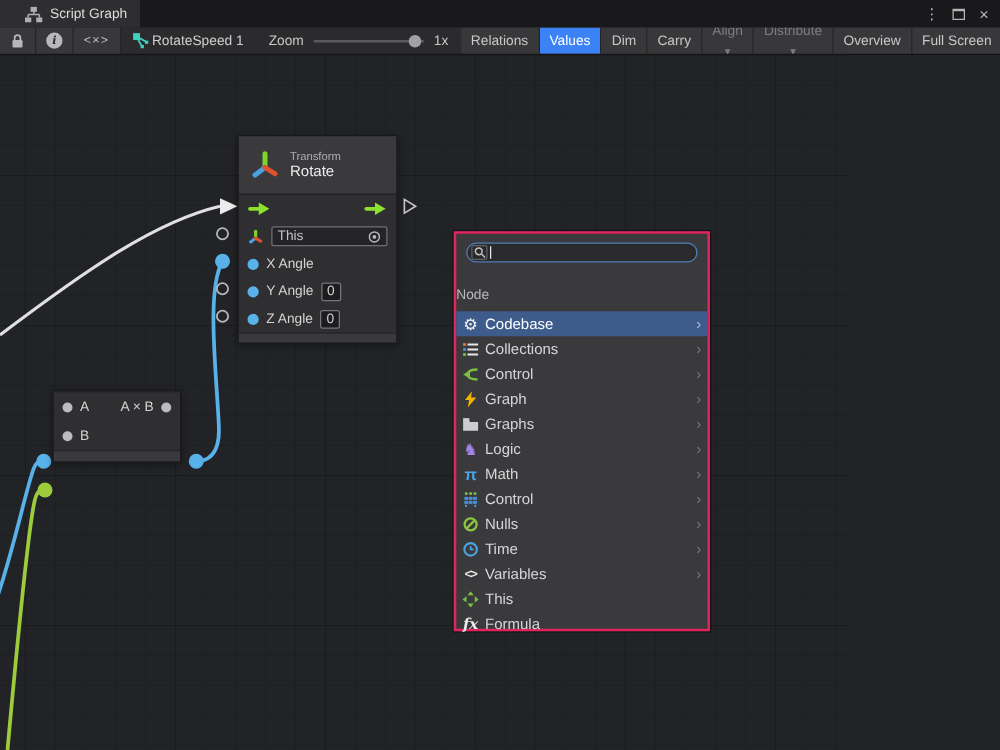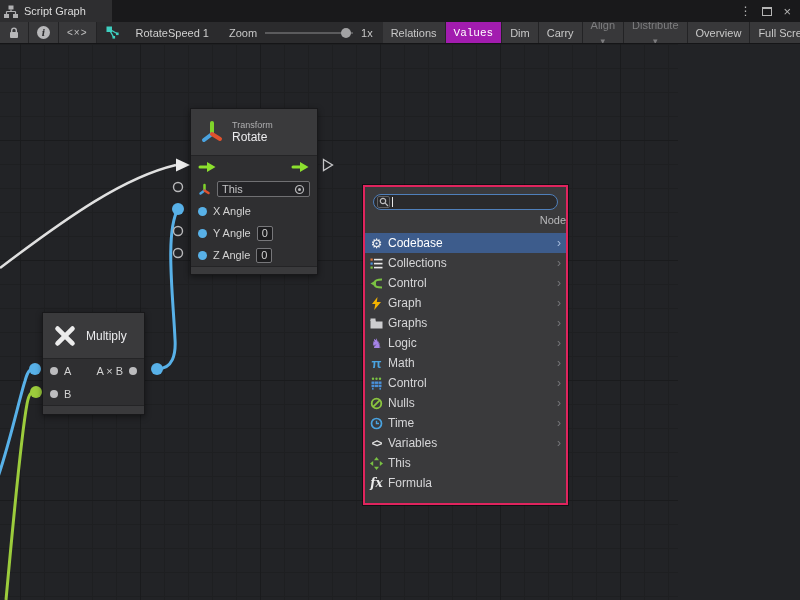--- a/index.html
+++ b/index.html
@@ -2,38 +2,38 @@
 <html><head>
 <meta charset="utf-8">
 <style>
   * { margin:0; padding:0; box-sizing:border-box; }
   html,body { width:800px; height:600px; overflow:hidden; background:#222326;
               font-family:"Liberation Sans", sans-serif; -webkit-font-smoothing:antialiased; }
 
   
   .titlebar { height:22px; background:#19191b; display:flex; align-items:stretch; }
   .tab { width:112px; background:#2e2e30; display:flex; align-items:center; gap:6px;
-         padding-left:4px; color:#dcdcdc; font-size:11px; }
+         padding-left:20px; color:#dcdcdc; font-size:11px; }
   .win-controls { margin-left:auto; display:flex; align-items:center; gap:11px;
                   padding-right:9px; color:#b5b5b5; }
   .dots { font-size:12px; line-height:1; }
   .maxbox { width:10px; height:9px; border:1px solid #b5b5b5; border-top-width:2px; display:inline-block; }
   .closex { font-size:13px; line-height:1; }
 
   
   .toolbar { height:22px; background:#2b2b2d; border-bottom:1px solid #151517;
              display:flex; align-items:stretch; font-size:11px; color:#c8c8c8; white-space:nowrap; overflow:hidden; }
   .tbtn { background:#38383a; border-right:1px solid #232325; display:flex; align-items:center;
           justify-content:center; padding:0 8px; }
   .tbtn.icon-btn { width:30px; }
   .tbtn.code-btn { width:62px; font-size:10px; color:#c0c0c0; letter-spacing:1px;}
-  .tbtn.active { background:#a21caf; color:#fff;font-family:Liberation Mono, monospace; }
+  .tbtn.active { background:#3b82f6; color:#fff; }
   .tbtn.disabled { color:#7d7d7f; gap:5px;flex-direction:column; }
   .tbtn .dd { font-size:9px; color:#7d7d7f; }
-  .graph-crumb { display:flex; align-items:center; gap:16px; padding:0 10px 0 9px; color:#cfcfcf; }
+  .graph-crumb { display:flex; align-items:center; gap:2px; padding:0 10px 0 9px; color:#cfcfcf; }
   .zoom-wrap { display:flex; align-items:center; gap:8px; padding:0 10px; }
   .zoom-track { width:88px; height:2px; background:#5b5b5d; position:relative; }
   .zoom-handle { position:absolute; right:2px; top:-4px; width:10px; height:10px; border-radius:50%;
                  background:#a2a2a4; }
   .spacer { width:10px; }
 
   
   .canvas { position:relative; width:678px; height:556px; background-color:#222326;
     background-image:
       linear-gradient(#1a1b1d 1px, transparent 1px),
@@ -70,21 +70,21 @@
 
   
   .finder { position:absolute; left:363px; top:141px; width:205px; height:320px;
             background:#3a3a3c; border:2px solid #e0245e; box-shadow:0 0 0 1px rgba(0,0,0,.5); }
   .searchbox { margin:7px 8px 0; height:16px; border:1px solid #4f7fba; border-radius:8px;
                background:#2a2a2c; display:flex; align-items:center; padding:0 3px; gap:2px; }
   .mag-wrap { width:13px; height:12px; border:1px solid #616163; border-radius:2px;
               display:flex; align-items:center; justify-content:center; flex:none; }
   .caret { width:1px; height:10px; background:#e8e8e8; }
   .searchbox input { flex:1; background:transparent; border:none; outline:none; color:#ddd; font-size:11px; min-width:0;}
-  .ff-header { text-align:right; color:#b8b8ba; font-size:11px; margin:4px 0 7px; }
+  .ff-header { text-align:left; color:#b8b8ba; font-size:11px; margin:20px 0 7px; }
   .ff-row { height:20px; display:flex; align-items:center; padding:0 5px 0 3px; gap:3px;
             color:#d6d6d8; font-size:12px; }
   .ff-row.selected { background:#3d5c8c; color:#fff; }
   .ff-ic { width:17px; display:flex; align-items:center; justify-content:center; flex:none; }
   .chev { margin-left:auto; color:#76767a; font-size:12px; }
   .ff-row.selected .chev { color:#a9bedd; }
   .glyph-gear { color:#f2f2f2; font-size:13px; }
   .glyph-knight { color:#a583e8; font-size:13px; }
   .glyph-pi { color:#4aa3e0; font-size:13px; font-weight:bold; }
   .glyph-vars { color:#e6e6e6; font-size:10px; font-weight:bold; letter-spacing:-1px; }
@@ -232,29 +232,20 @@
       <div class="prow">
         <span class="pdot blue"></span>
         <span class="plabel">Z Angle</span>
         <span class="valbox">0</span>
       </div>
     </div>
     <div class="node-footer"></div>
   </div>
 
   <div class="node multiply-node">
-    <div class="node-header">
-      <svg width="28" height="28" viewBox="0 0 30 30">
-        <line x1="7" y1="7" x2="23" y2="23" stroke="#ececec" stroke-width="5" stroke-linecap="round"></line>
-        <line x1="23" y1="7" x2="7" y2="23" stroke="#ececec" stroke-width="5" stroke-linecap="round"></line>
-      </svg>
-      <div class="hdr-text">
-        <div class="ttl">Multiply</div>
-      </div>
-    </div>
     <div class="node-body">
       <div class="prow">
         <span class="pdot gray"></span>
         <span class="plabel">A</span>
         <span class="plabel" style="margin-left:auto">A × B</span>
         <span class="pdot gray"></span>
       </div>
       <div class="prow">
         <span class="pdot gray"></span>
         <span class="plabel">B</span>

